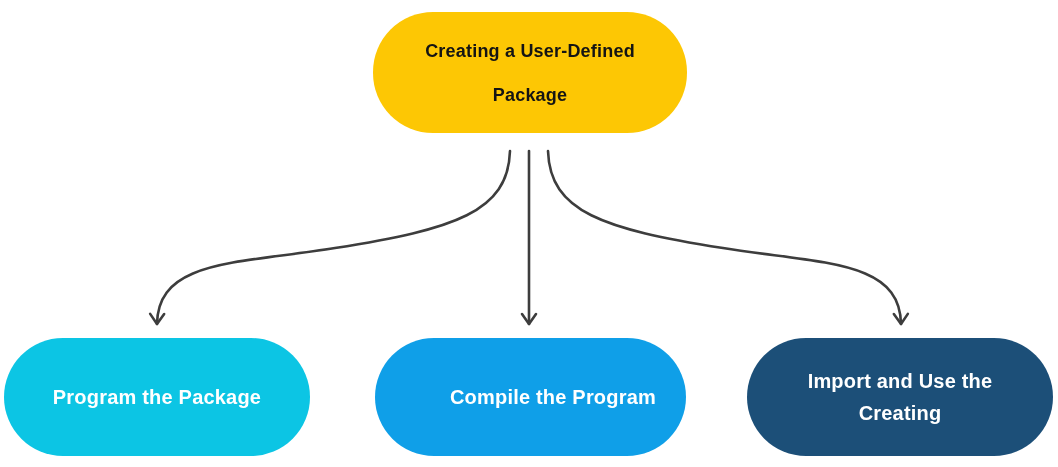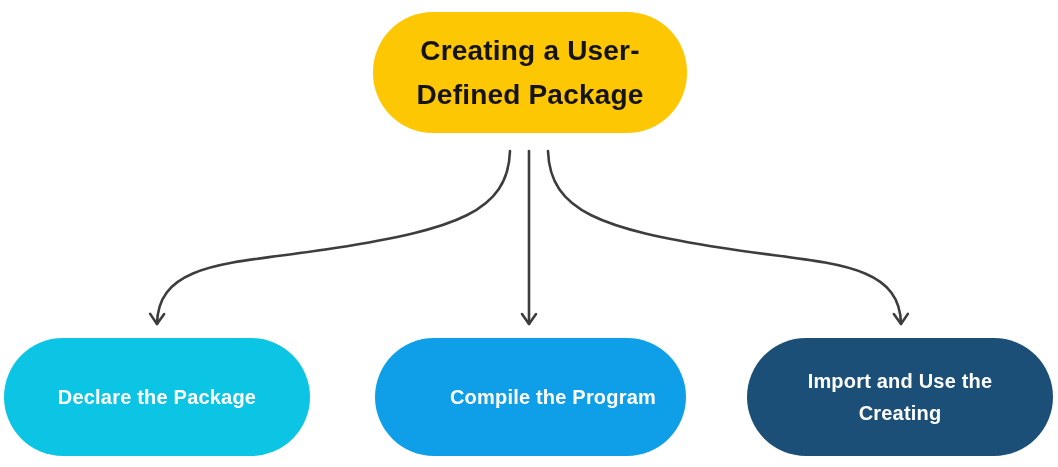--- a/index.html
+++ b/index.html
@@ -43,21 +43,21 @@
     text-align: center;
     font-weight: bold;
   }
   .node .label { display: block; width: 100%; }
   .node-root {
     left: 373px; top: 12px;
     width: 314px; height: 121px;
     background: var(--node-root);
     border-radius: 60px;
     color: var(--root-text);
-    font-size: 28px;
+    font-size: 18px;
     line-height: 44px;
     padding: 0 34px;
     letter-spacing: 0.2px;
   }
   .node-child {
     top: 338px;
     height: 118px;
     background: #cccccc;
     border-radius: 59px;
     color: var(--child-text);
@@ -96,21 +96,21 @@
     <path class="connector" d="M 510 151 C 508 212, 455 229, 335 248 C 235 264, 158 260, 157 324" marker-end="url(#chevron)"></path>
     <path class="connector" d="M 529 151 L 529 324" marker-end="url(#chevron)"></path>
     <path class="connector" d="M 548 151 C 550 212, 603 229, 723 248 C 823 264, 900 260, 901 324" marker-end="url(#chevron)"></path>
   </svg>
 
   <div class="node node-root">
     <span class="label">Creating a User-Defined Package</span>
   </div>
 
   <div class="node node-child node-declare">
-    <span class="label">Declare the Package</span>
+    <span class="label">Program the Package</span>
   </div>
 
   <div class="node node-child node-compile">
     <span class="label">Compile the Program</span>
   </div>
 
   <div class="node node-child node-import">
     <span class="label">Import and Use the Creating</span>
   </div>
 

